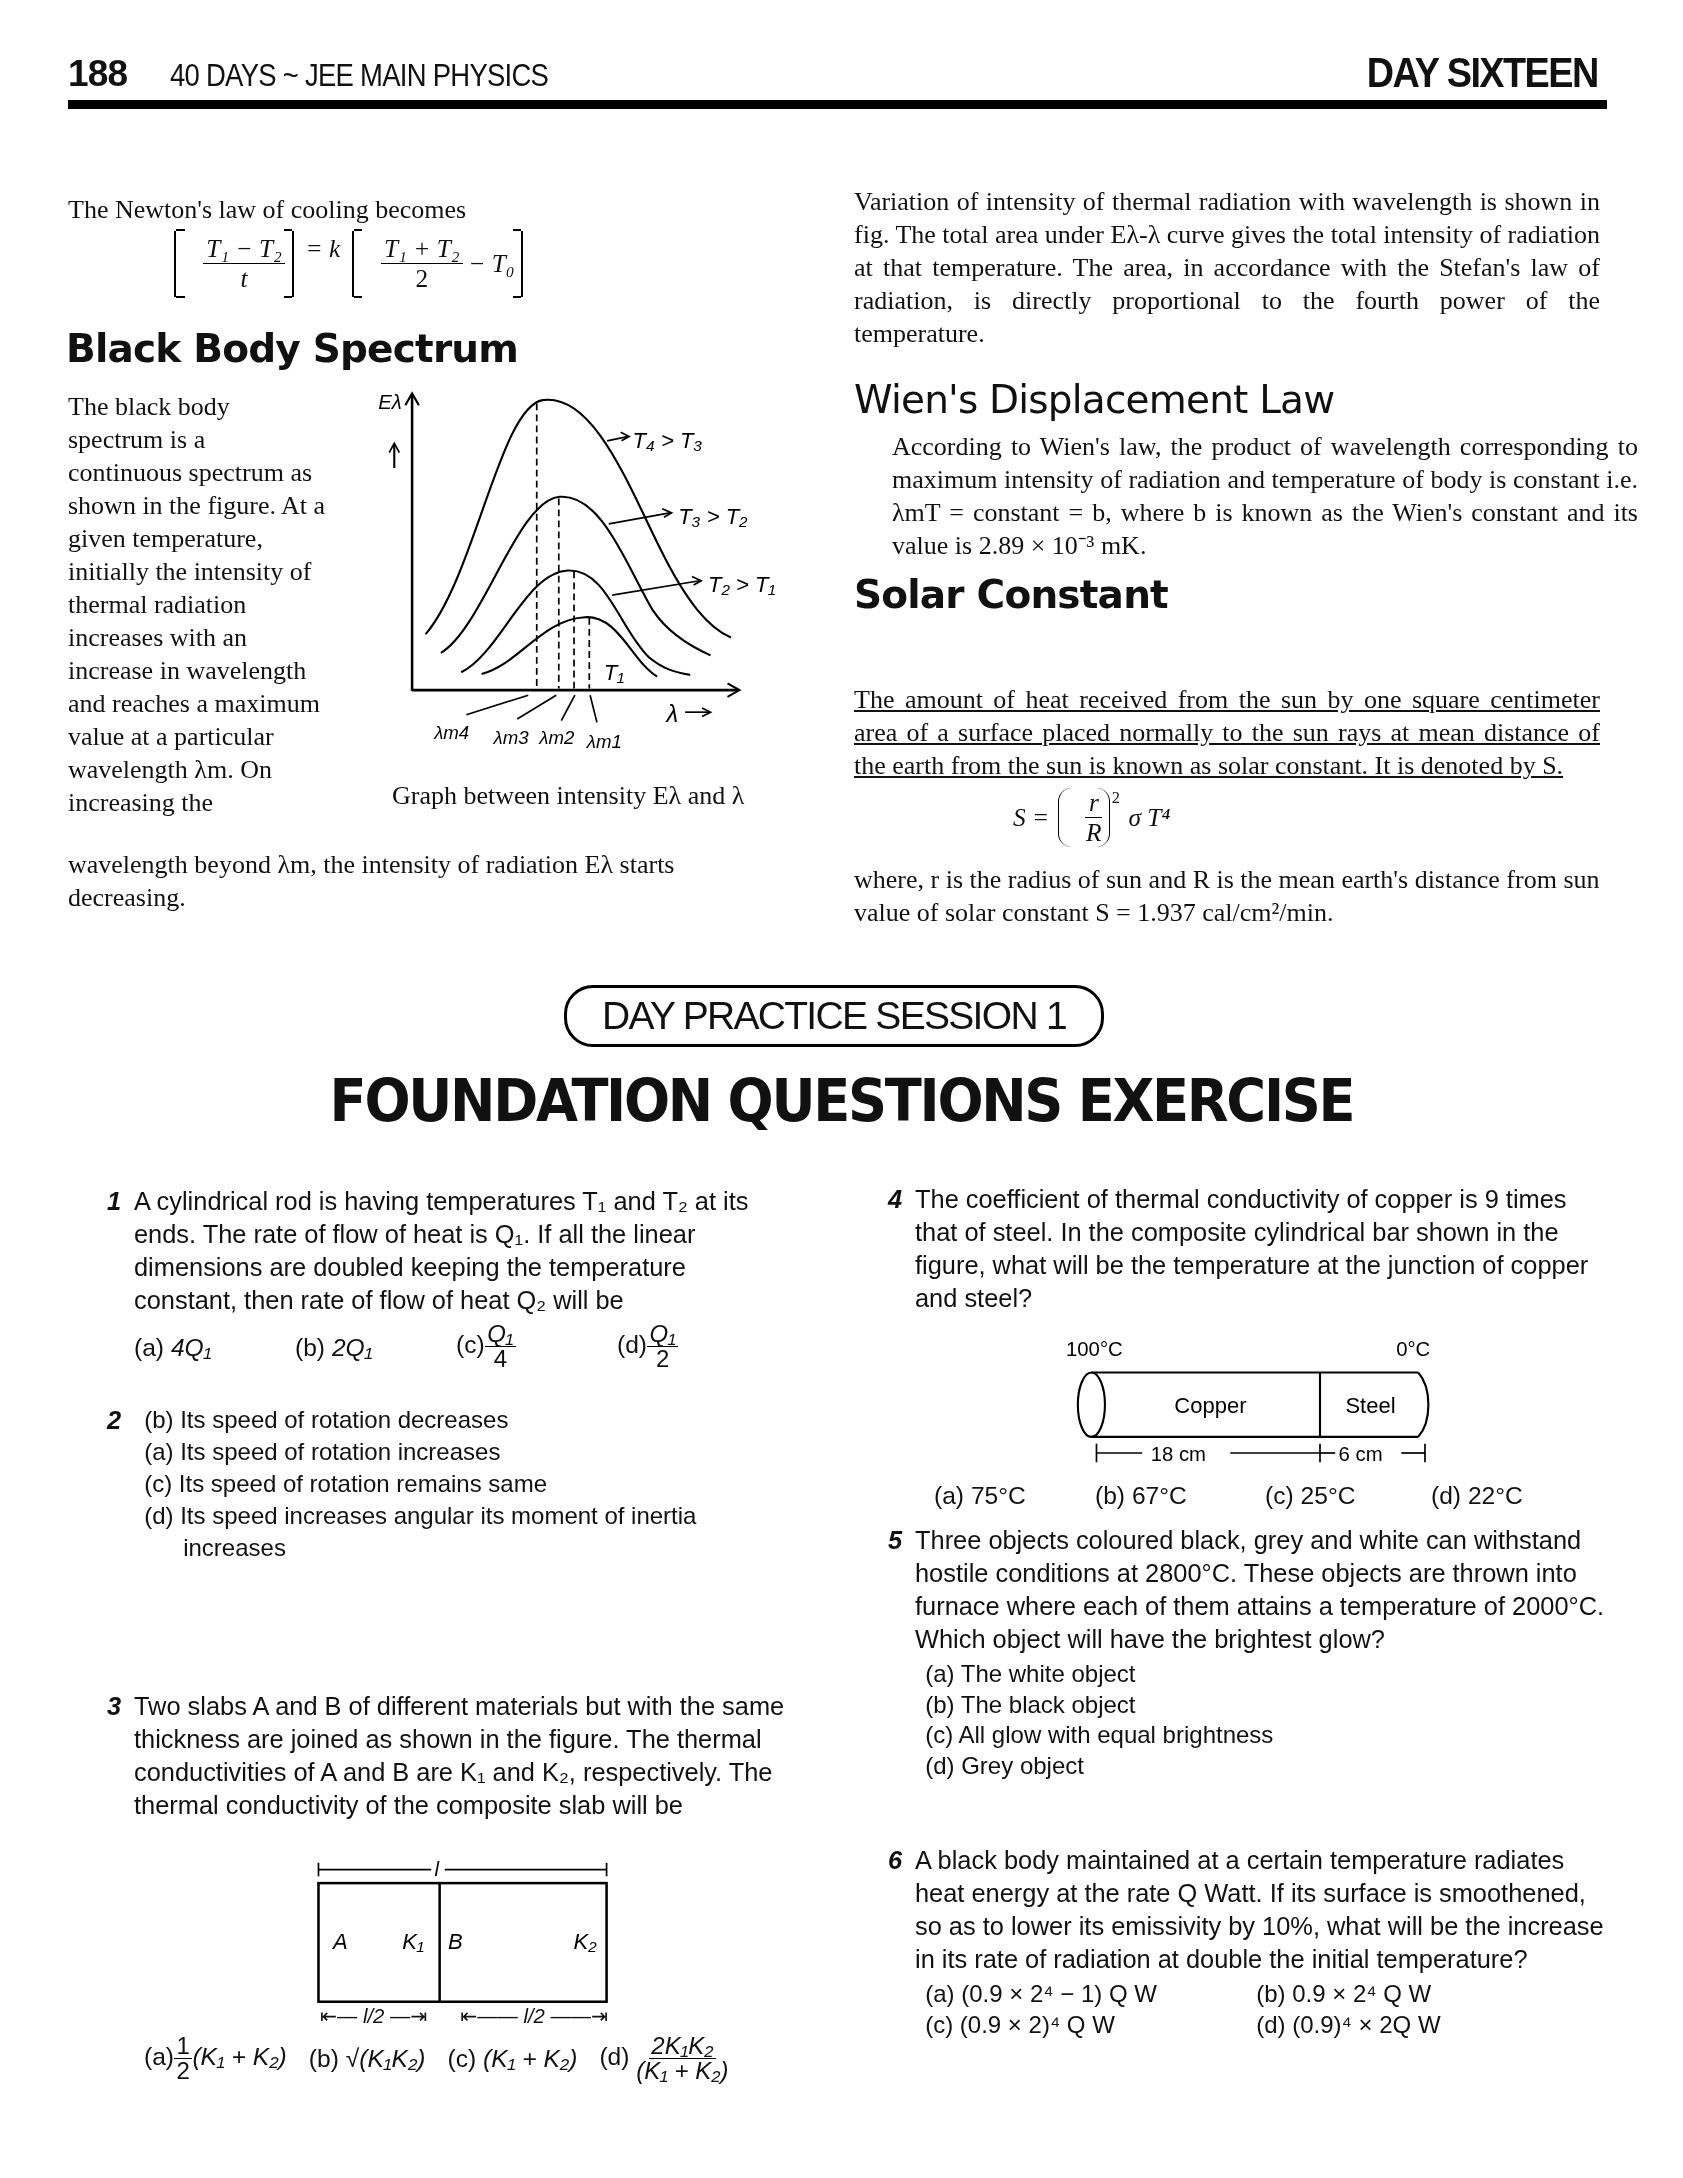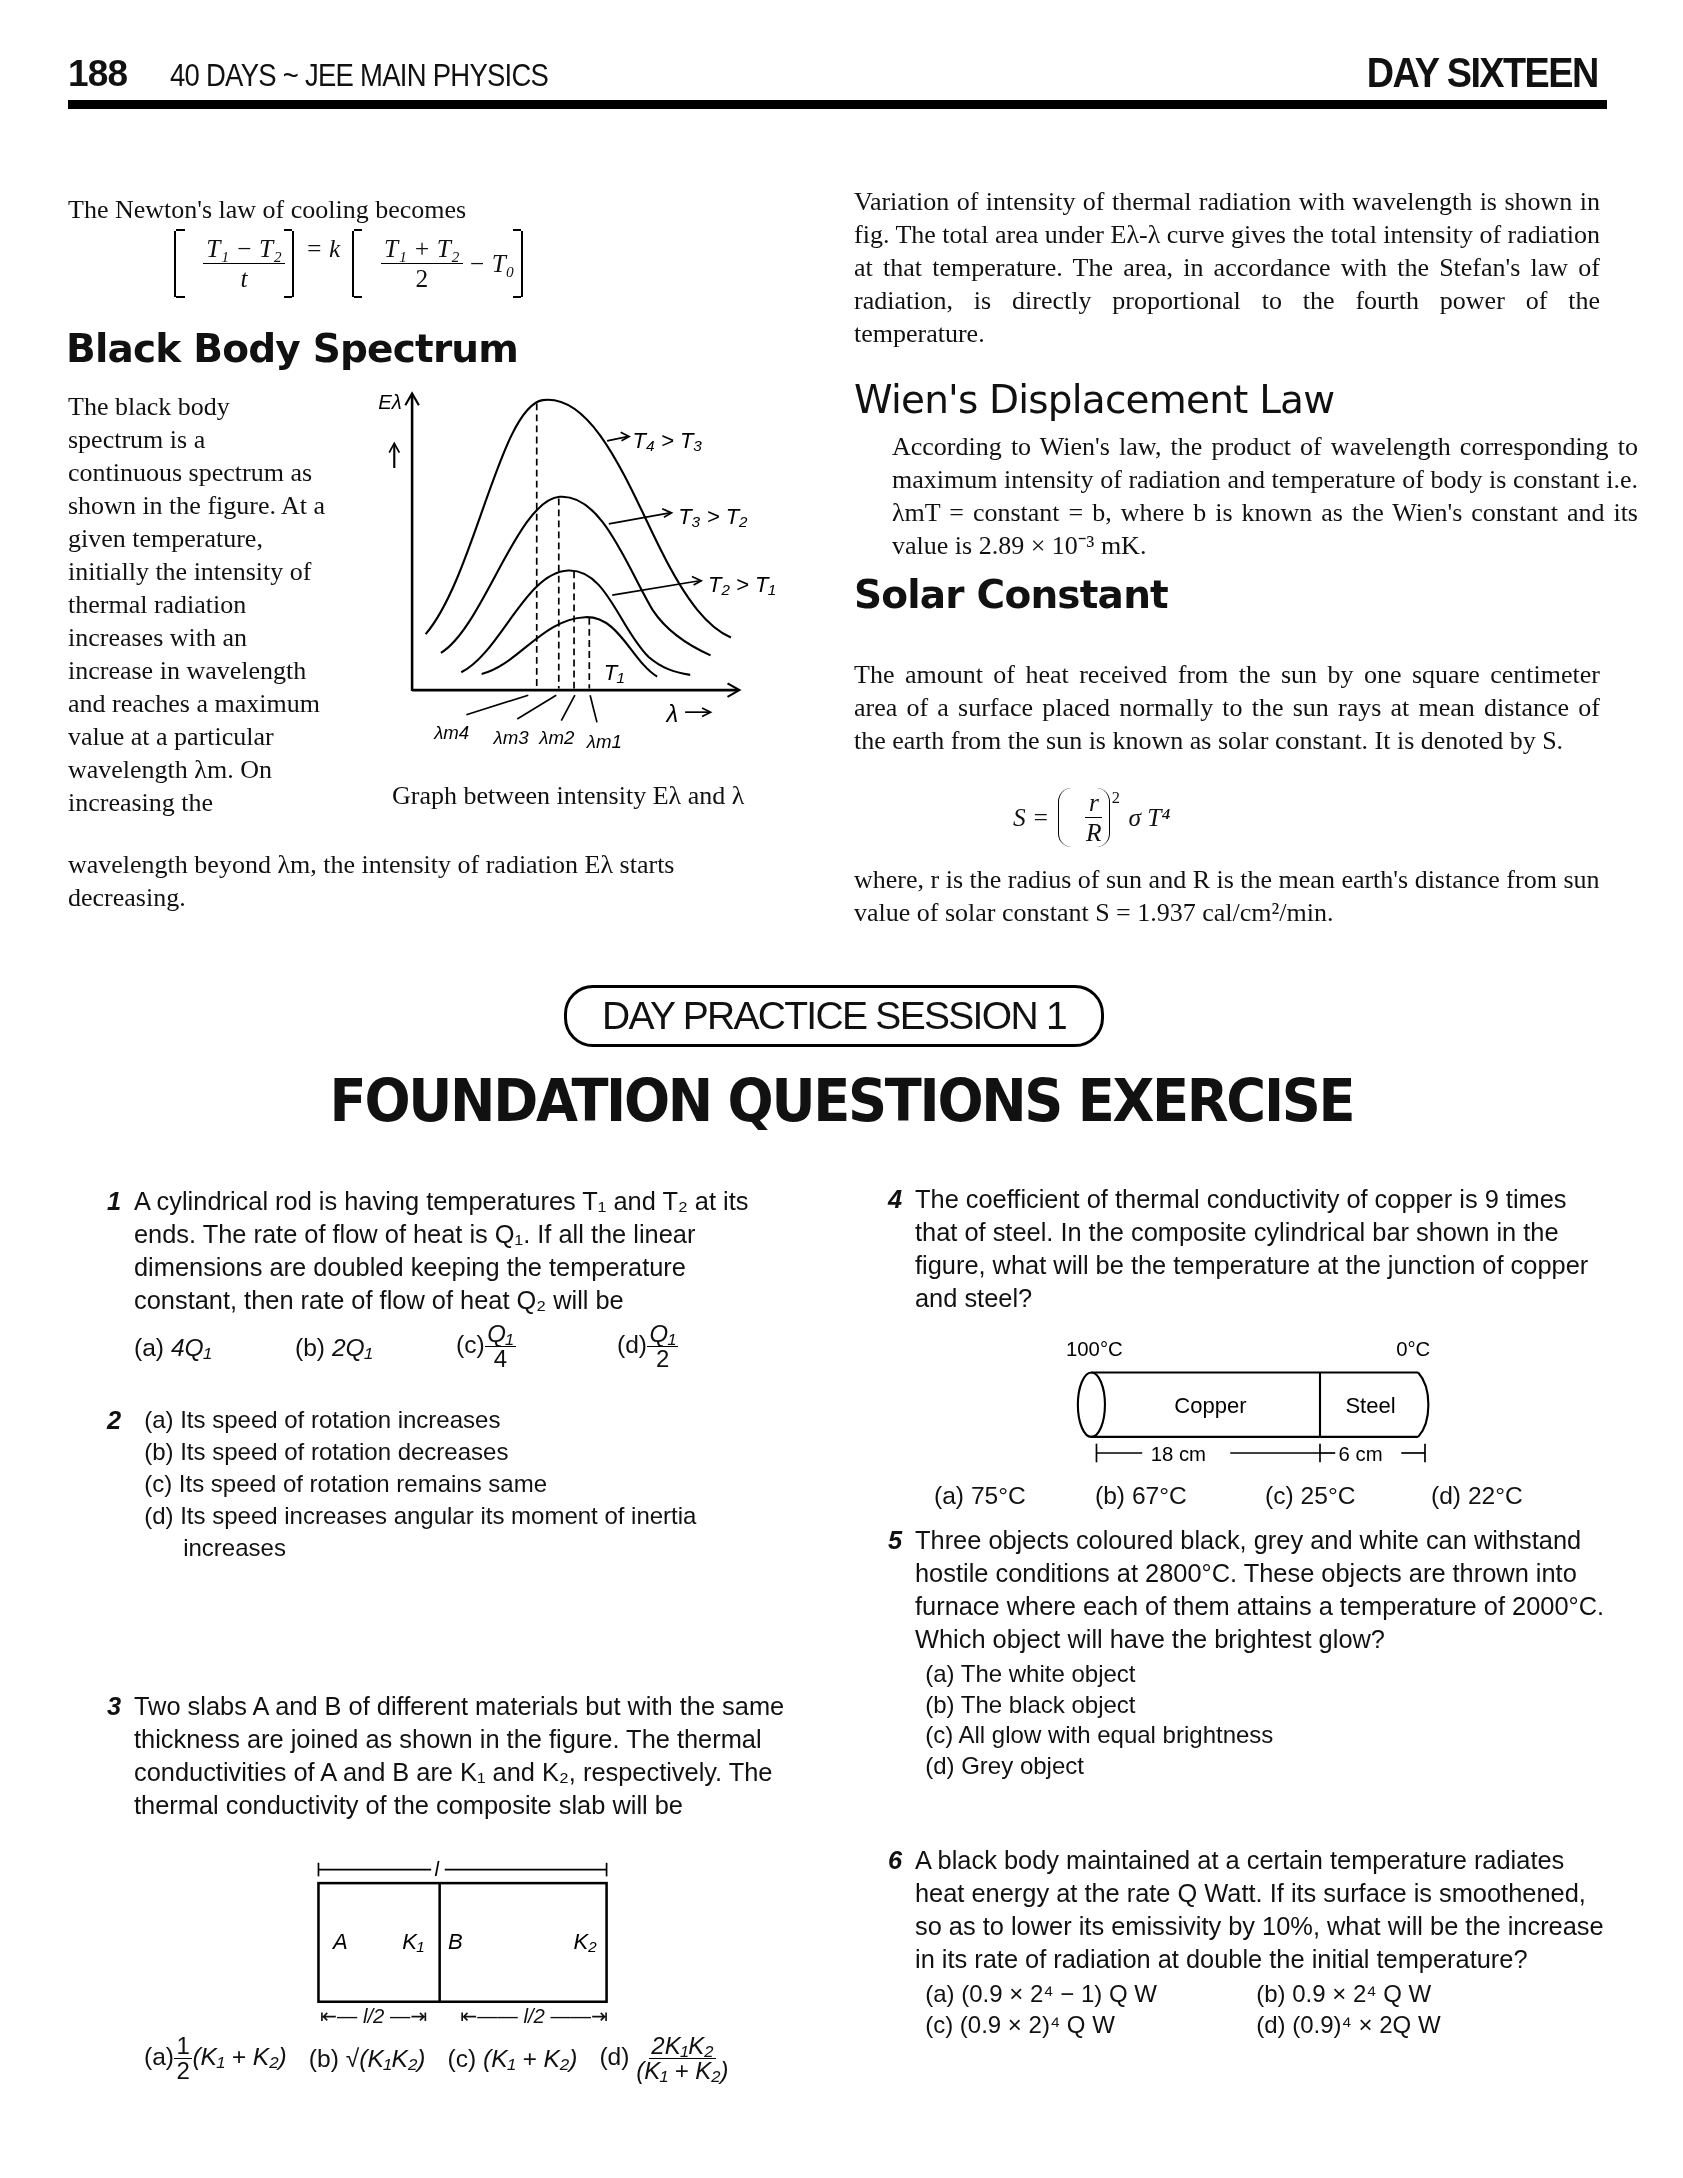--- a/index.html
+++ b/index.html
@@ -29,21 +29,21 @@
   .bb-para-tail { left: 68px; top: 848px; width: 729px; }
 
   .graph-caption { left: 392px; top: 781px; font-family: "Liberation Serif", serif; font-size: 26px; }
 
   
   .right-col { left: 854px; width: 746px; }
   .variation-para { top: 185px; text-align: justify; }
   .wien-heading { left: 854px; top: 377px; font-family: "DejaVu Sans", sans-serif; font-size: 39px; letter-spacing: -0.8px; }
   .wien-para { top: 430px; text-align: justify; margin-left: 38px; }
   .solar-heading { left: 854px; top: 572px; }
-  .solar-para { top: 658px; text-align: justify; }
+  .solar-para { top: 683px; text-align: justify; text-decoration: underline; }
   .solar-formula { left: 1013px; top: 788px; font-family: "Liberation Serif", serif; font-size: 25.4px; font-style: italic; display: flex; align-items: center; gap: 8.5px; }
   .paren-frac { display: inline-flex; align-items: center; border-left: 1.7px solid #000; border-right: 1.7px solid #000; border-radius: 13.6px; padding: 0 6.8px; position: relative; }
   .solar-after { top: 863px; }
 
   
   .session-pill { left: 564px; top: 985px; width: 534px; height: 56px; border: 3.4px solid #000; border-radius: 29px; display: flex; align-items: center; justify-content: center; font-family: "Liberation Sans", sans-serif; font-size: 39px; letter-spacing: -1.7px; }
   .exercise-title { left: 0; width: 1683px; top: 1066px; text-align: center; font-family: "DejaVu Sans", sans-serif; font-weight: bold; font-size: 59px; letter-spacing: -2.5px; transform: scaleX(0.92); }
 
   
   .q { font-family: "Liberation Sans", sans-serif; font-size: 25.4px; line-height: 33px; }
@@ -184,22 +184,22 @@
     <div class="opt" style="width:161px;"><span>(d)</span><span class="stack-frac">
           <i class="num">Q₁</i>
           <span>2</span>
         </span></div>
   </div>
 </div>
 
 <div class="abs q q-left" style="top:1404px;">
   <span class="q-num">2</span>
   <div class="opt-list">
+    <div><span>(b)</span> <span>Its speed of rotation decreases</span></div>
     <div><span>(a)</span> <span>Its speed of rotation increases</span></div>
-    <div><span>(b)</span> <span>Its speed of rotation decreases</span></div>
     <div><span>(c)</span> <span>Its speed of rotation remains same</span></div>
     <div style="padding-left:39px; text-indent:-39px; width:593px;"><span>(d)</span> <span>Its speed increases angular its moment of inertia increases</span></div>
   </div>
 </div>
 
 <div class="abs q q-left" style="top:1690px;">
   <span class="q-num">3</span>
   <div>Two slabs A and B of different materials but with the same thickness are joined as shown in the figure. The thermal conductivities of A and B are K₁ and K₂, respectively. The thermal conductivity of the composite slab will be</div>
 </div>
 <svg class="abs" style="left:314px; top:1856px;" width="314" height="161" viewBox="0 0 370 190">

